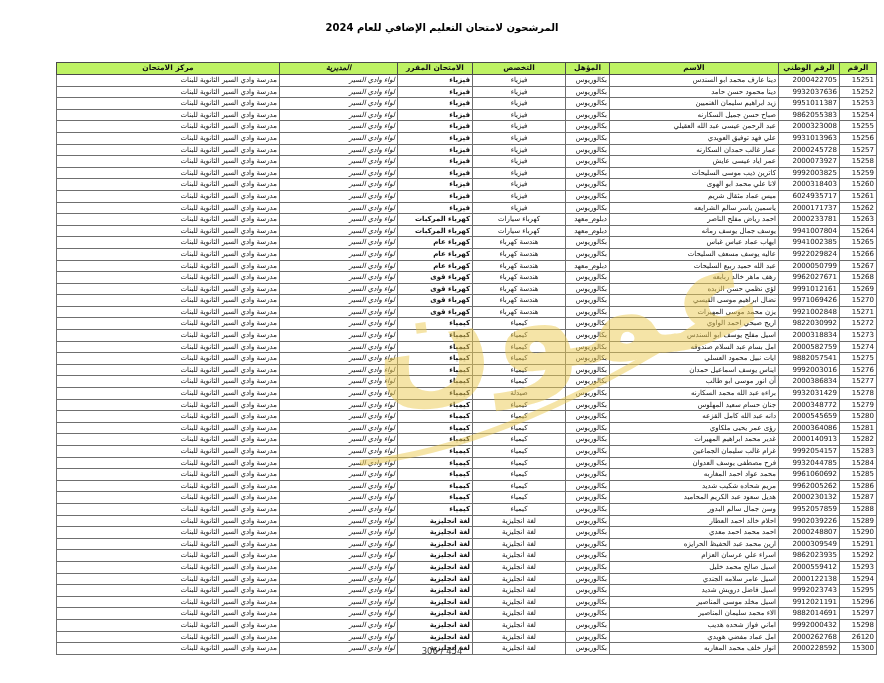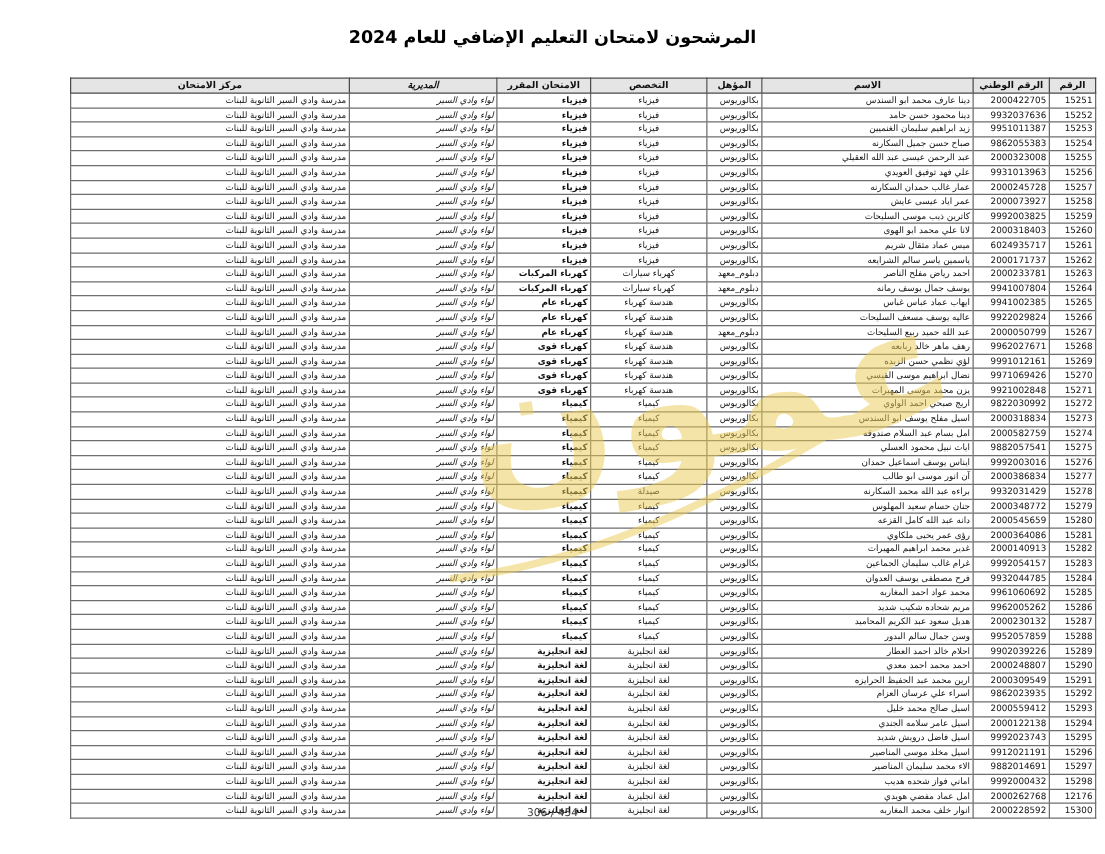--- a/index.html
+++ b/index.html
@@ -2,34 +2,34 @@
 <html lang="ar"><head>
 <meta charset="utf-8">
 <style>
   html,body{margin:0;padding:0;}
   body{
     width:884px;height:683px;position:relative;background:#ffffff;
     font-family:"DejaVu Sans",sans-serif;overflow:hidden;
   }
   .page-title{
     position:absolute;top:22px;left:0;right:0;text-align:center;
-    direction:rtl;font-size:14px;font-weight:bold;color:#000;
+    direction:rtl;font-size:10px;font-weight:bold;color:#000;
   }
   table.candidates{
     position:absolute;top:62px;right:7px;direction:rtl;
     border-collapse:collapse;table-layout:fixed;
     border:1.5px solid #2a2a2a;background:#fff;
   }
   table.candidates th, table.candidates td{
     border:1px solid #6f6f6f;
     font-size:7px;line-height:10.6px;height:10.6px;
     padding:0 2px;white-space:nowrap;overflow:hidden;color:#111;
   }
   table.candidates thead th{
-    background:#e5e5e5;font-weight:bold;font-size:7.5px;
+    background:#bef264;font-weight:bold;font-size:7.5px;
     height:11px;text-align:center;border-color:#4a4a4a;
   }
   
   .c0{width:32px;}
   .c1{width:56px;text-align:right;}
   .c2{width:164px;}
   .c3{width:39px;text-align:right;font-size:6.8px;}
   .c4{width:88px;text-align:center;}
   .c5{width:70px;text-align:right;font-weight:bold;}
   .c6{width:113px;text-align:right;font-style:italic;}
@@ -541,21 +541,21 @@
         <td class="c0">15298</td>
         <td class="c1">9992000432</td>
         <td class="c2">اماني فواز شحده هديب</td>
         <td class="c3">بكالوريوس</td>
         <td class="c4">لغة انجليزية</td>
         <td class="c5">لغة انجليزية</td>
         <td class="c6">لواء وادي السير</td>
         <td class="c7">مدرسة وادي السير الثانوية للبنات</td>
       </tr>
       <tr>
-        <td class="c0">12176</td>
+        <td class="c0">26120</td>
         <td class="c1">2000262768</td>
         <td class="c2">امل عماد مفضي هويدي</td>
         <td class="c3">بكالوريوس</td>
         <td class="c4">لغة انجليزية</td>
         <td class="c5">لغة انجليزية</td>
         <td class="c6">لواء وادي السير</td>
         <td class="c7">مدرسة وادي السير الثانوية للبنات</td>
       </tr>
       <tr>
         <td class="c0">15300</td>

